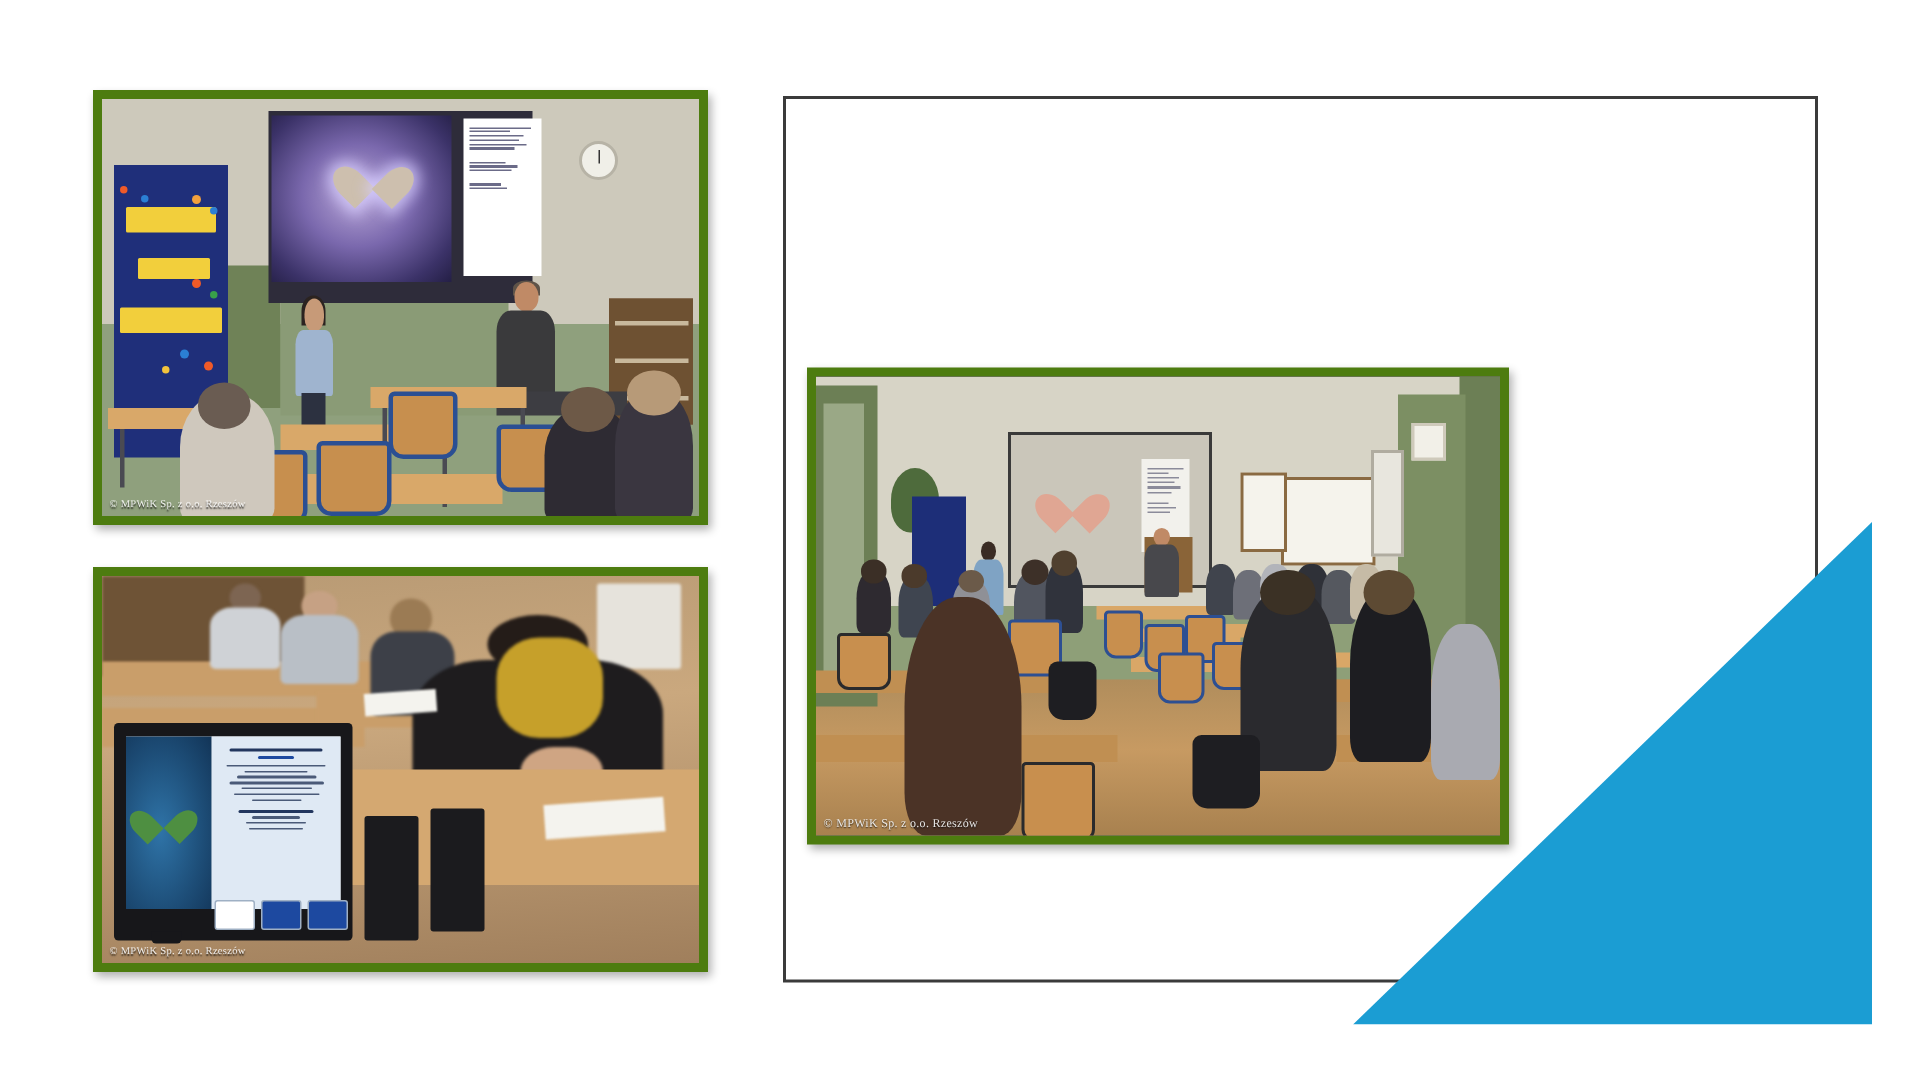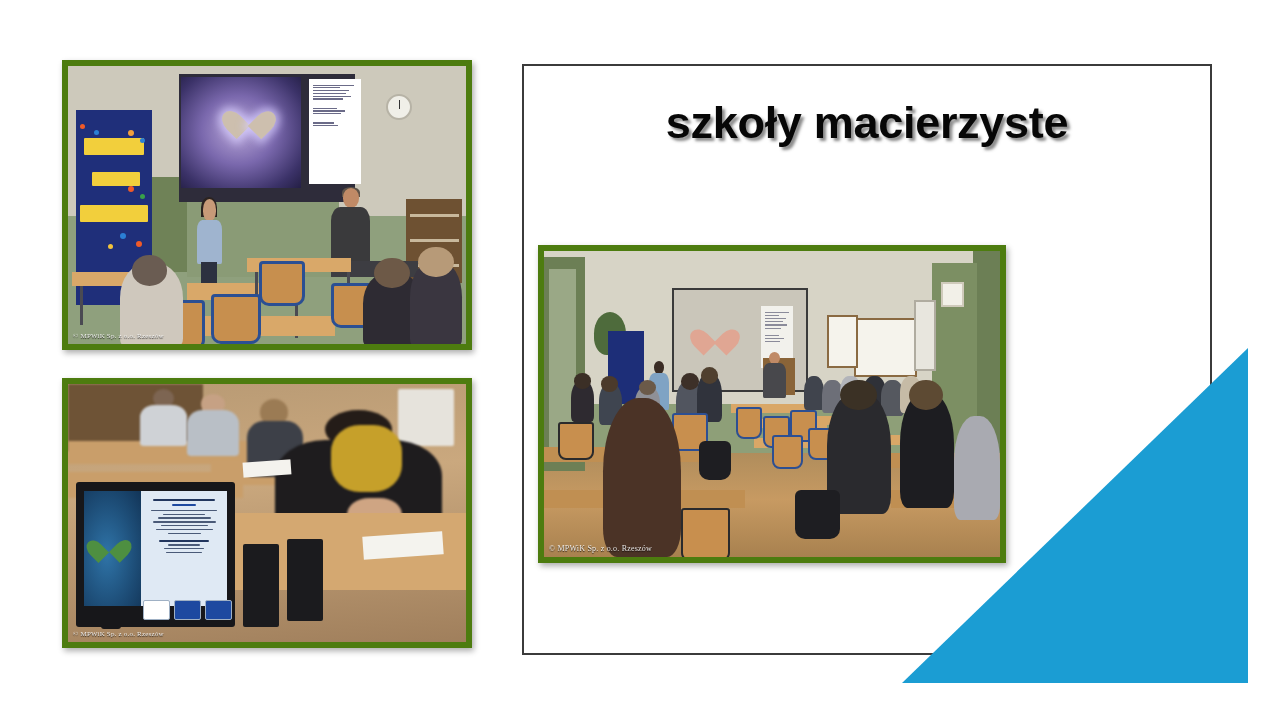--- a/index.html
+++ b/index.html
@@ -256,21 +256,20 @@
 
   <div class="corner-triangle">
     <svg viewBox="0 0 346 335" preserveAspectRatio="none" aria-hidden="true">
       <polygon points="346,0 346,335 0,335" fill="#1b9dd3"></polygon>
     </svg>
   </div>
 
   <div class="content-box"></div>
 
   <div class="title-block">
-    <div class="title-line2">szkoły macierzyste</div>
   </div>
 
   <div class="photo" id="photo-top-left">
     <div class="inner">
       <div class="scene" id="scene1">
         <div class="p1-wall-top"></div>
         <div class="p1-wall-bot"></div>
 
         <div class="p1-green-cab" style="left:21%;top:40%;width:9%;height:34%;"></div>
         <div class="p1-green-cab" style="left:30%;top:48%;width:38%;height:28%;background:#8a9b76;"></div>

